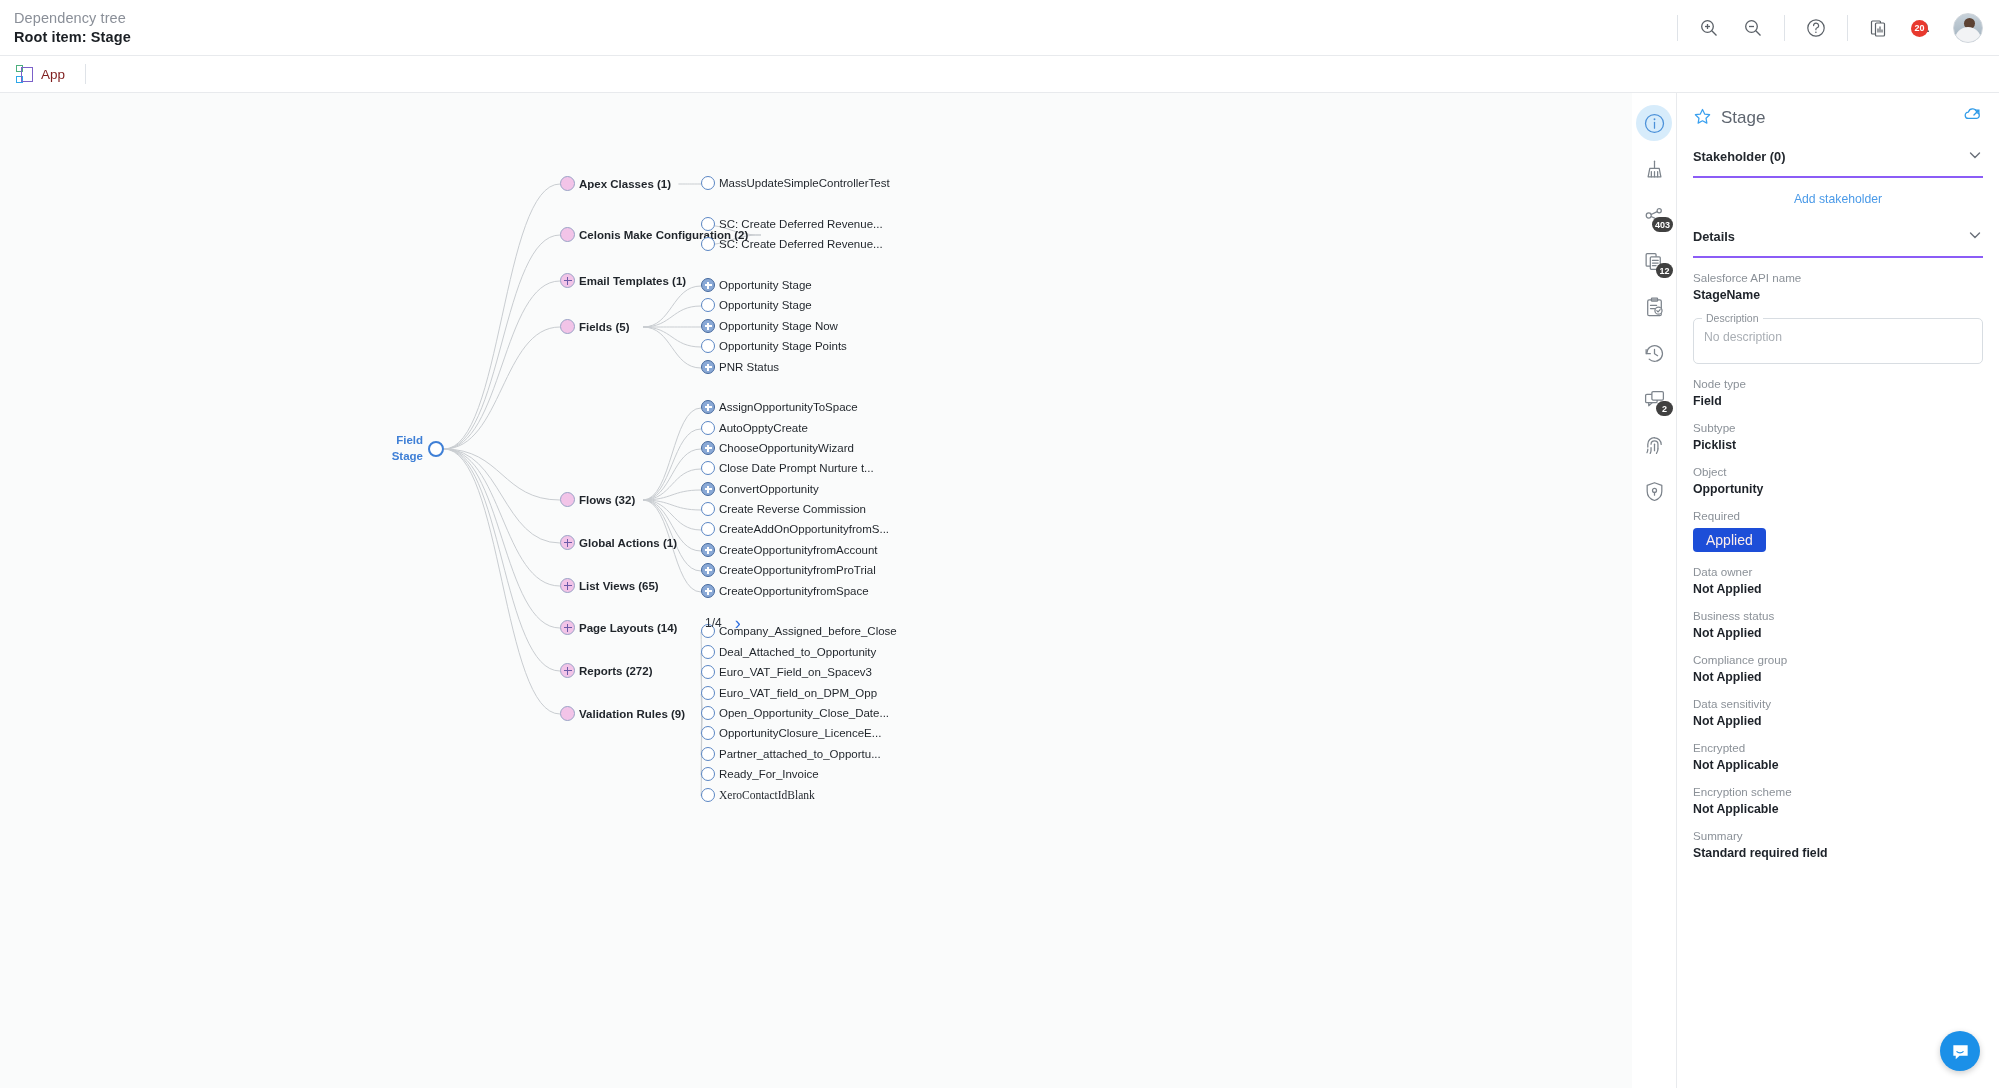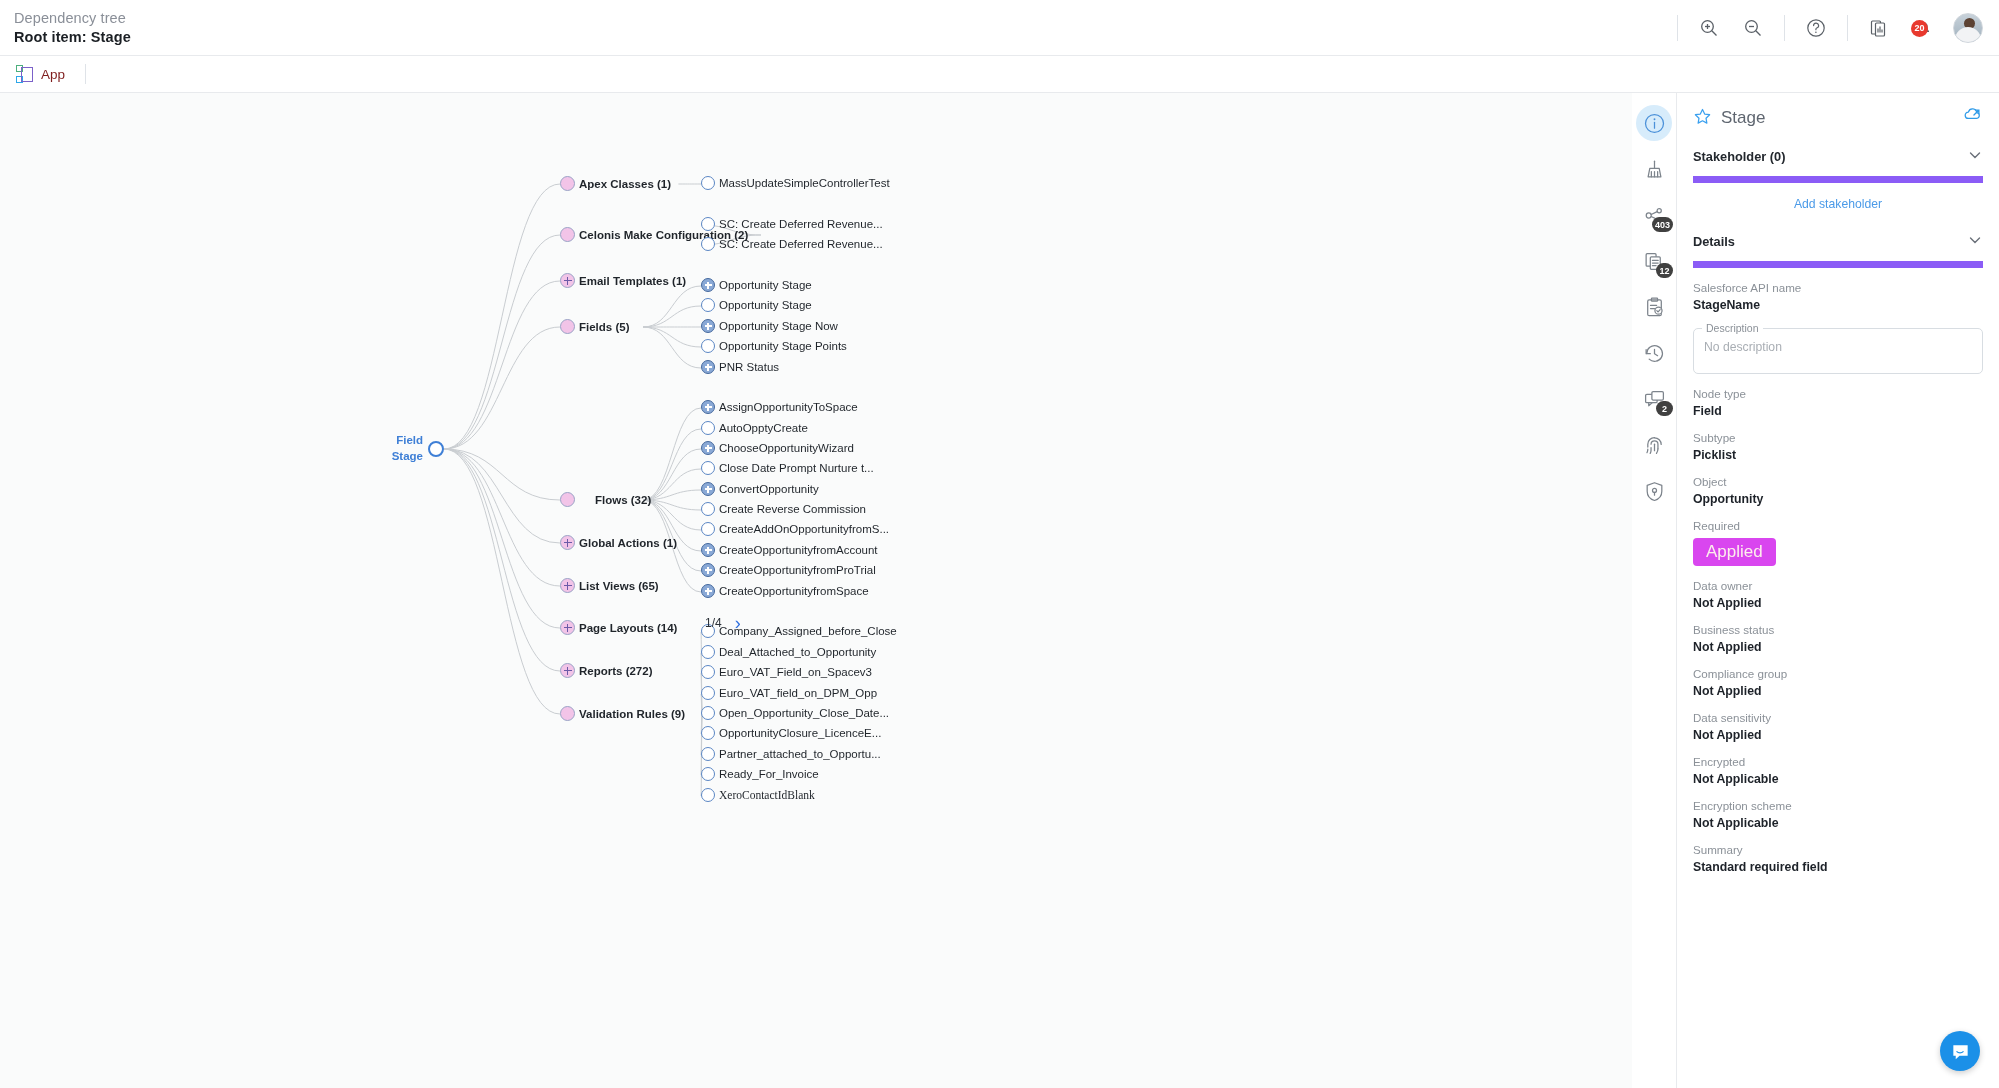--- a/index.html
+++ b/index.html
@@ -127,41 +127,41 @@
     position: absolute; top: 93px; left: 1677px; width: 322px; height: 995px;
     background: #fff; overflow: hidden; padding: 0 16px;
   }
   .panel-head { display: flex; align-items: center; padding: 12px 0 6px 0; }
   .star { color: #3aa0ef; font-size: 18px; line-height: 1; cursor: pointer; }
   .panel-title { font-size: 17px; color: #5f6670; margin-left: 9px; }
   .share { margin-left: auto; color: #2e9ae8; cursor: pointer; }
 
   .sect {
     display: flex; align-items: center; justify-content: space-between;
-    padding: 11px 0 10px 0; border-bottom: 7px solid #8b5cf6; cursor: pointer;
+    padding: 11px 0 10px 0; border-bottom: 2px solid #8b5cf6; cursor: pointer;
   }
   .sect-t { font-size: 12.8px; font-weight: bold; color: #23282e; }
   .chev { color: #6a7079; font-size: 12px; }
   .link-row { text-align: center; padding: 11px 0 9px 0; }
   .link { font-size: 12.2px; color: #4a9ae8; cursor: pointer; }
 
   .field { padding-top: 13px; }
   .field-lbl { font-size: 11.6px; color: #8b9198; margin-bottom: 4px; }
   .field-val { font-size: 12.3px; color: #1d2229; font-weight: bold; }
   .desc-box {
     margin-top: 16px; border: 1px solid #d8dde2; border-radius: 5px;
     height: 46px; padding: 8px 10px; position: relative;
   }
   .desc-legend {
     position: absolute; top: -7px; left: 8px; background: #fff; padding: 0 4px;
     font-size: 10.5px; color: #8b9198;
   }
   .desc-ph { font-size: 12.2px; color: #a9aeb4; }
   .pill {
-    display: inline-block; background: #d946ef; color: #fdeeec; font-size: 17px;
+    display: inline-block; background: #1d4ed8; color: #fdeeec; font-size: 14px;
     padding: 4px 13px; border-radius: 4px; margin-top: 2px;
   }
   .chatbtn {
     position: absolute; right: 19px; bottom: 17px; width: 40px; height: 40px;
     background: #1b90e8; border-radius: 50%; display: flex; align-items: center;
     justify-content: center; cursor: pointer; box-shadow: 0 2px 6px rgba(0,0,0,.2);
   }
 </style>
 </head>
 <body>
@@ -291,21 +291,21 @@
           <span class="nlabel cat">Celonis Make Configuration (2)</span>
         </div>
         <div class="node" style="left: 560px; top: 180px;">
           <span class="dot dot-cat exp"></span>
           <span class="nlabel cat">Email Templates (1)</span>
         </div>
         <div class="node" style="left: 560px; top: 226px;">
           <span class="dot dot-cat"></span>
           <span class="nlabel cat">Fields (5)</span>
         </div>
-        <div class="node" style="left: 560px; top: 399px; gap: 16px;">
+        <div class="node" style="left: 560px; top: 399px;">
           <span class="dot dot-cat"></span>
           <span class="nlabel cat">Flows (32)</span>
         </div>
         <div class="node" style="left: 560px; top: 442px;">
           <span class="dot dot-cat exp"></span>
           <span class="nlabel cat">Global Actions (1)</span>
         </div>
         <div class="node" style="left: 560px; top: 485px;">
           <span class="dot dot-cat exp"></span>
           <span class="nlabel cat">List Views (65)</span>

